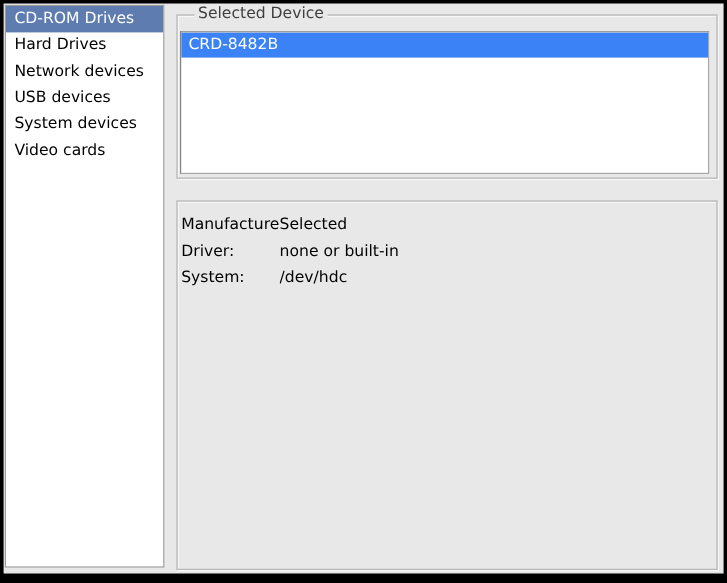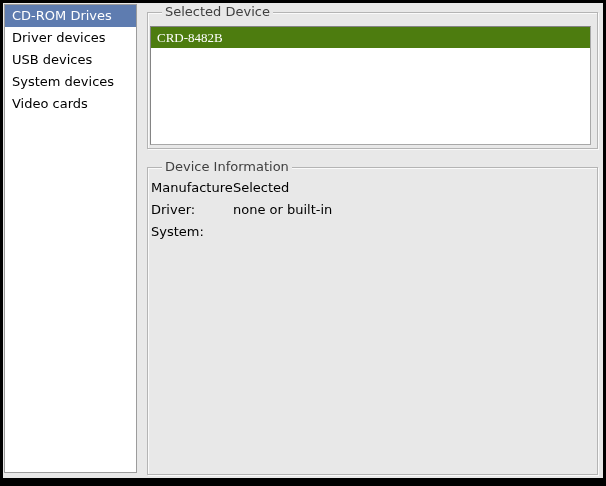--- a/index.html
+++ b/index.html
@@ -35,56 +35,57 @@
     background:#e8e8e8;color:#3f3f3f;white-space:nowrap;margin-left:10px;
   }
   .frame-selected-device{top:9px;height:137px;}
   .device-list{
     position:absolute;left:2px;top:13px;width:441px;height:119px;
     box-sizing:border-box;background:#fff;
     border:1px solid #848484;border-bottom-color:#a8a8a8;border-right-color:#a8a8a8;
     overflow:hidden;
   }
   .device-item{height:21px;line-height:21px;padding-left:6px;cursor:default;white-space:nowrap;}
-  .device-item.selected{background:#4d7c0f;color:#fff;font-family:Liberation Serif, serif;}
+  .device-item.selected{background:#3b82f6;color:#fff;}
   .frame-device-info{top:164px;height:308px;}
   .info-rows{position:absolute;left:3px;top:9px;right:3px;}
   .info-row{display:grid;grid-template-columns:82px 1fr;height:22px;line-height:22px;}
   .info-label,.info-value{white-space:nowrap;overflow:hidden;}
 </style>
 </head>
 <body>
 
 <div class="window">
 
   <div class="category-list">
     <div class="cat-item selected">CD-ROM Drives</div>
-    <div class="cat-item">Driver devices</div>
+    <div class="cat-item">Hard Drives</div>
+    <div class="cat-item">Network devices</div>
     <div class="cat-item">USB devices</div>
     <div class="cat-item">System devices</div>
     <div class="cat-item">Video cards</div>
   </div>
 
   <div class="frame frame-selected-device">
     <span class="frame-label">Selected Device</span>
     <div class="device-list">
       <div class="device-item selected">CRD-8482B</div>
     </div>
   </div>
 
   <div class="frame frame-device-info">
-    <span class="frame-label">Device Information</span>
     <div class="info-rows">
       <div class="info-row">
         <span class="info-label">Manufacturer:</span>
         <span class="info-value">Selected</span>
       </div>
       <div class="info-row">
         <span class="info-label">Driver:</span>
         <span class="info-value">none or built-in</span>
       </div>
       <div class="info-row">
         <span class="info-label">System:</span>
+        <span class="info-value">/dev/hdc</span>
       </div>
     </div>
   </div>
 
 </div>
 
 </body></html>

